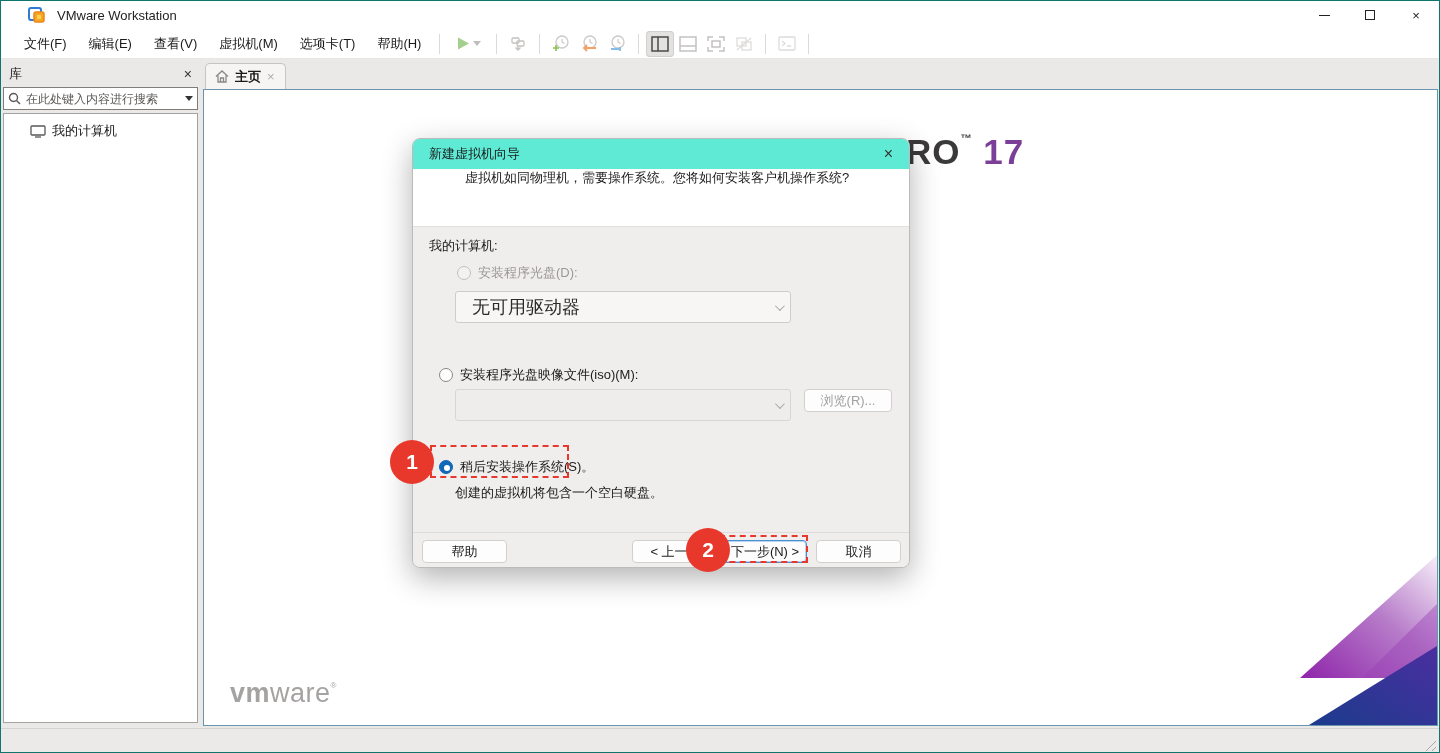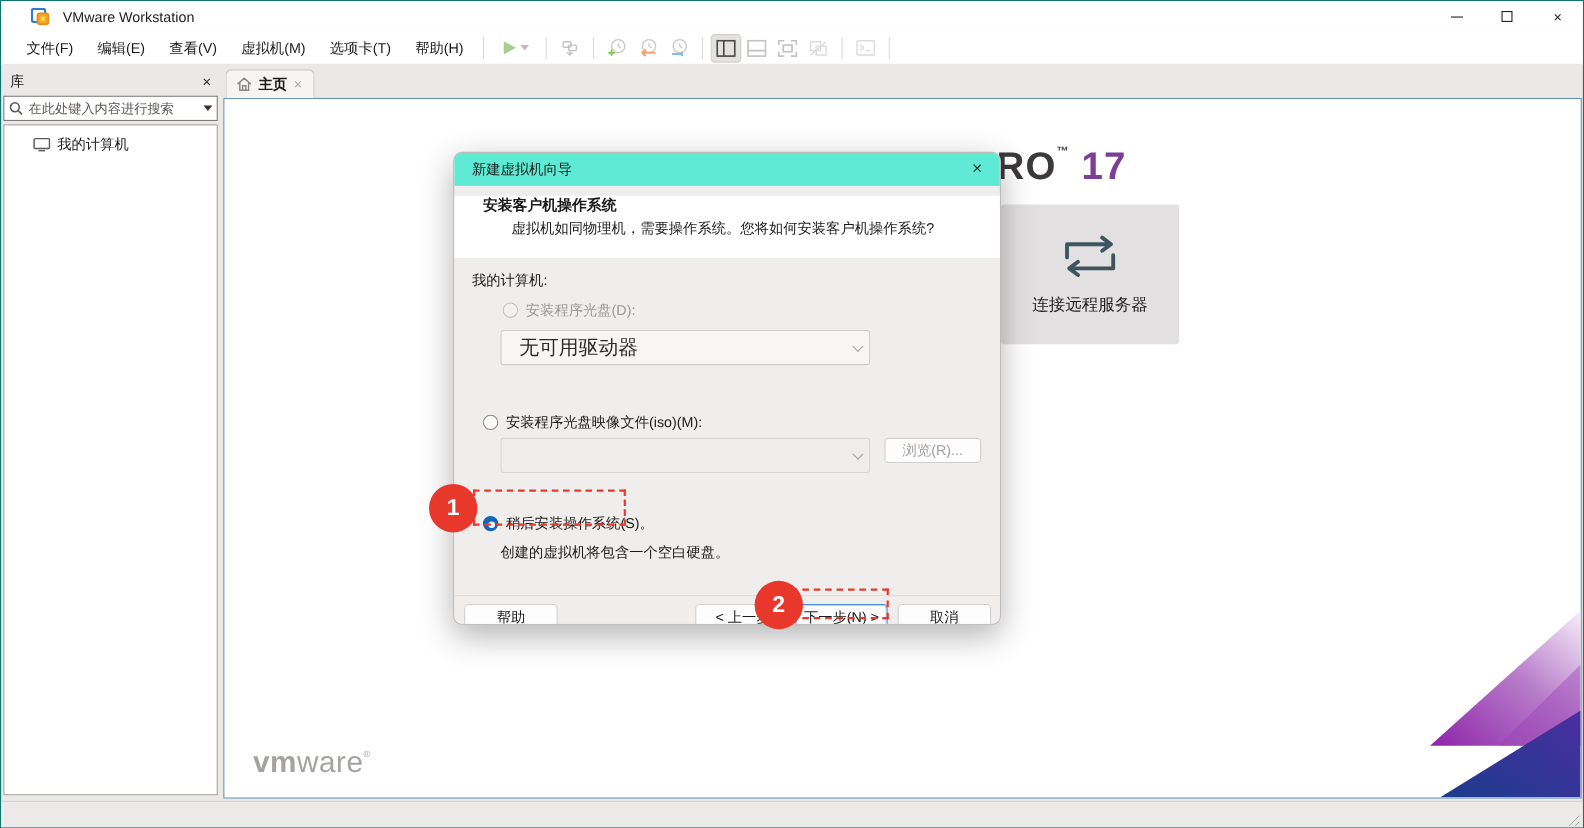--- a/index.html
+++ b/index.html
@@ -242,27 +242,20 @@
           <span class="tab-label">主页</span>
           <span class="tab-close">×</span>
         </div>
       </div>
 
       <div class="main-content">
         <div class="ws-logo">
           <span style="color:#3b393a">RO</span><span class="tm" style="color:#3b393a">™</span><span class="ver" style="color:#7b3f98"> 17</span>
         </div>
 
-        <div class="connect-card">
-          <svg width="66" height="42" viewBox="0 0 66 42">
-            <path d="M12,22 V10 h38 M44,4 l8,6 -8,6" fill="none" stroke="#3e5560" stroke-width="3.5" stroke-linecap="round" stroke-linejoin="round"></path>
-            <path d="M54,20 v12 H16 M22,26 l-8,6 8,6" fill="none" stroke="#3e5560" stroke-width="3.5" stroke-linecap="round" stroke-linejoin="round"></path>
-          </svg>
-          <span class="connect-label">连接远程服务器</span>
-        </div>
 
         <div class="vmware-brand">
           <b>vm</b><span>ware</span><span class="reg">®</span>
         </div>
 
         <svg class="corner-art" viewBox="0 0 140 176">
           <defs>
             <linearGradient id="gp" x1="0" y1="1" x2="1" y2="0">
               <stop offset="0" stop-color="#8e24aa"></stop>
               <stop offset="0.55" stop-color="#b77cc9"></stop>
@@ -287,21 +280,20 @@
 
   <div class="overlay">
 
     <div class="dialog">
       <div class="dlg-titlebar">
         <span class="dlg-title">新建虚拟机向导</span>
         <span class="dlg-close">×</span>
       </div>
 
       <div class="dlg-header">
-        <div class="dlg-heading">安装客户机操作系统</div>
         <div class="dlg-subheading">虚拟机如同物理机，需要操作系统。您将如何安装客户机操作系统?</div>
       </div>
 
       <div class="dlg-content">
         <div class="src-label">我的计算机:</div>
 
         <div class="radio-row" style="left:44px; top:37px;">
           <span class="radio disabled"></span>
           <span class="lbl-disabled">安装程序光盘(D):</span>
         </div>

